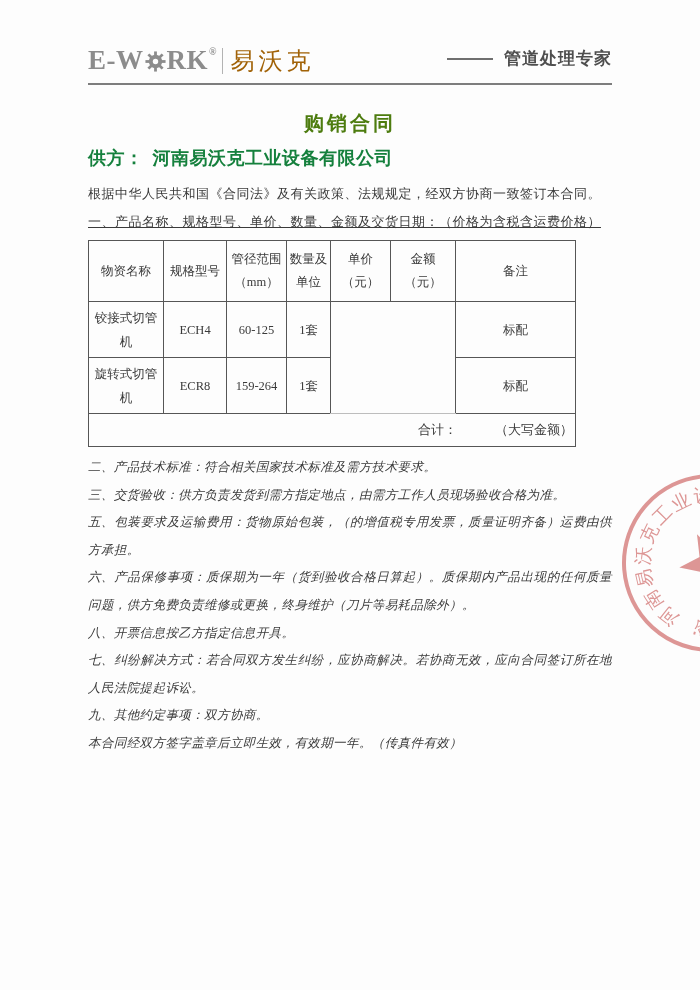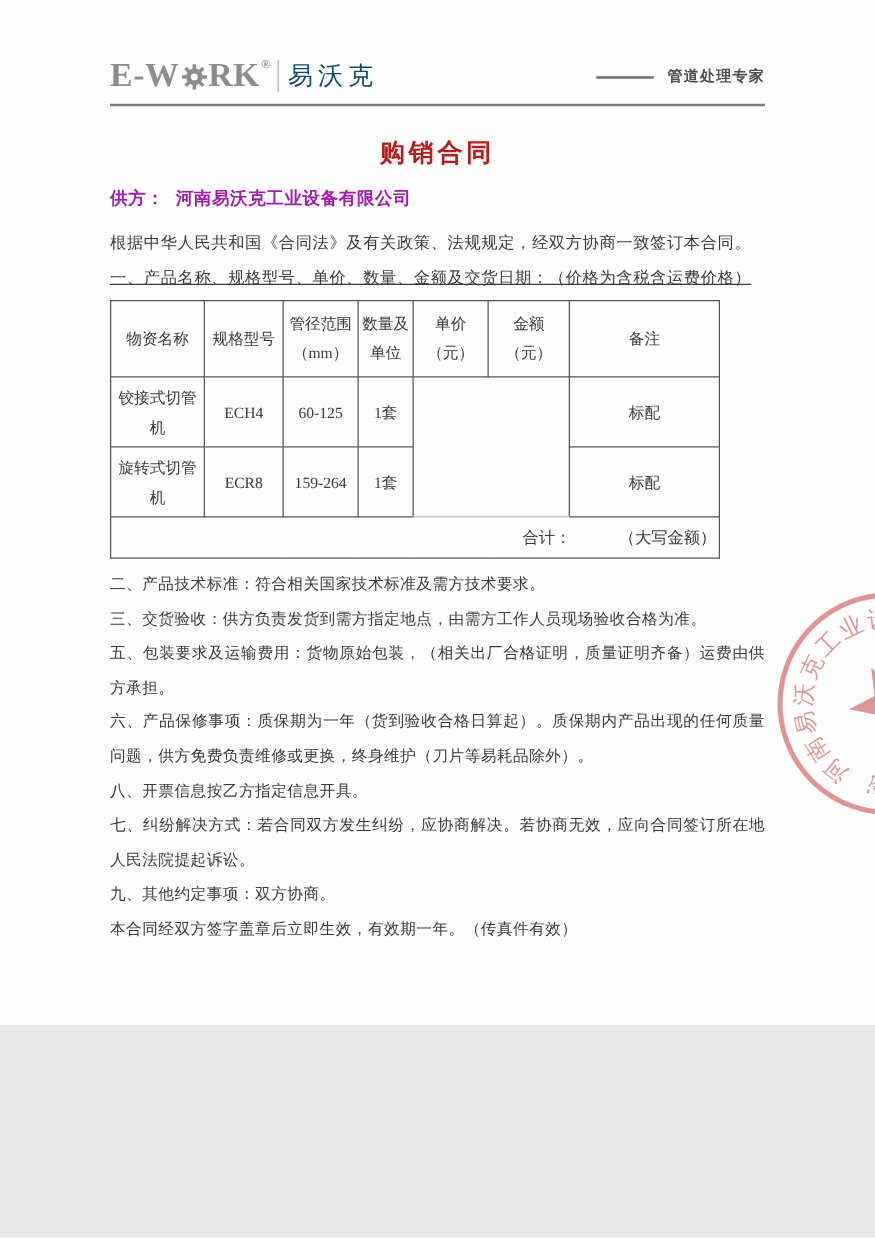--- a/index.html
+++ b/index.html
@@ -1,77 +1,77 @@
 <!DOCTYPE html>
 <html><head>
 <meta charset="utf-8">
 <style>
   html,body { margin:0; padding:0; background:#e8e8e8; }
   .page {
-    position:relative; width:700px; height:820px; margin:0 auto;
+    position:relative; width:700px; height:990px; margin:0 auto;
     background:#fdfdfd; overflow:hidden;
     font-family:"Liberation Serif","DejaVu Serif",serif;
     color:#3a3a3a;
   }
   .content { position:absolute; left:88px; top:0; width:524px; }
 
   
   .brand-row { display:flex; justify-content:space-between; align-items:flex-end; padding-top:47px; }
   .brand { display:flex; align-items:center; color:#8c8c8c; }
   .brand .ework {
     font-family:"Liberation Serif","DejaVu Serif",serif;
     font-weight:bold; font-size:27px; letter-spacing:0.5px; line-height:1;
   }
   .brand .gear { width:21px; height:21px; margin:0 1px; position:relative; top:1px; }
   .brand .reg { font-size:10px; font-weight:bold; position:relative; top:-9px; margin-left:1px; }
   .brand .bar { display:inline-block; width:1px; height:26px; background:#b3b3b3; margin:0 7px 0 6px; }
   .brand .cn {
     font-family:"Liberation Sans","DejaVu Sans",sans-serif;
-    font-size:20px; color:#0c4a6e; letter-spacing:4px; line-height:1;
+    font-size:24px; color:#a16207; letter-spacing:4px; line-height:1;
   }
   .tagline { display:flex; align-items:center; padding-bottom:4px; }
   .tagline .dash { display:inline-block; width:46px; height:2px; background:#6f6f6f; margin-right:11px; }
   .tagline .tagtext {
     font-family:"Liberation Sans","DejaVu Sans",sans-serif;
-    font-weight:bold; font-size:12px; color:#4e4e4e; letter-spacing:1px;
+    font-weight:bold; font-size:17px; color:#4e4e4e; letter-spacing:1px;
   }
   .header-rule { height:0; border-bottom:2px solid #7d7d7d; margin-top:9px; }
 
   
   .doc-title {
     margin:25px 0 0; text-align:center;
     font-family:"Liberation Sans","DejaVu Sans",sans-serif;
-    font-weight:bold; font-size:20px; color:#b91c1c; letter-spacing:3px; line-height:26px;
+    font-weight:bold; font-size:20px; color:#4d7c0f; letter-spacing:3px; line-height:26px;
   }
 
   
   .parties { margin-top:12px; font-family:"Liberation Sans","DejaVu Sans",sans-serif; }
   .party-row { display:grid; grid-template-columns:357px auto; margin-bottom:16px; }
-  .party-cell { font-size:14px; font-weight:600; color:#a21caf; line-height:20px; letter-spacing:0.5px; }
+  .party-cell { font-size:18px; font-weight:600; color:#15803d; line-height:20px; letter-spacing:0.5px; }
   .gap-wide { display:inline-block; width:9px; }
   .gap-small { display:inline-block; width:6px; }
 
   
   .preamble { margin:16px 0 0; font-size:13px; line-height:20px; letter-spacing:0.5px; }
   .section-one { margin:8px 0 0; font-size:13px; line-height:20px; letter-spacing:0.5px;text-decoration:underline; }
 
   
   table.products { border-collapse:collapse; margin-top:8px; width:487px; table-layout:fixed; }
   table.products th, table.products td {
     border:1px solid #565656; text-align:center; vertical-align:middle;
     font-size:12.5px; font-weight:normal; color:#3a3a3a; padding:1px 2px;
   }
   table.products th { height:58px; white-space:pre-line; line-height:23px; }
   table.products td.datacell { height:53px; line-height:24px;font-family:Liberation Serif, serif; }
   table.products td.blankcell { border-bottom-color:#bdbdbd; }
   table.products tr.total-row td { height:30px; text-align:right; padding-left:10px; font-size:13px; }
   .total-gap { display:inline-block; width:38px; }
 
   
-  .terms { margin-top:7px; }
+  .terms { margin-top:7px;font-style:italic; }
   .terms p { margin:0; font-size:12.5px; line-height:27.6px; text-align:justify; letter-spacing:0.4px; }
   .closing { margin:0; font-size:12.5px; line-height:27.6px; letter-spacing:0.4px; }
 
   
   .stamp { position:absolute; left:601px; top:453px; width:220px; height:225px; opacity:0.82; }
   .stamp text { fill:#d6807f; }
 </style>
 </head>
 <body>
 
@@ -167,21 +167,21 @@
           <td colspan="7">
             <span>合计：</span><span class="total-gap"></span><span>（大写金额）</span>
           </td>
         </tr>
       </tbody>
     </table>
 
     <div class="terms">
       <p>二、产品技术标准：符合相关国家技术标准及需方技术要求。</p>
       <p>三、交货验收：供方负责发货到需方指定地点，由需方工作人员现场验收合格为准。</p>
-      <p>五、包装要求及运输费用：货物原始包装，（相关出厂合格证明，质量证明齐备）运费由供方承担。</p>
+      <p>五、包装要求及运输费用：货物原始包装，（的增值税专用发票，质量证明齐备）运费由供方承担。</p>
       <p>六、产品保修事项：质保期为一年（货到验收合格日算起）。质保期内产品出现的任何质量问题，供方免费负责维修或更换，终身维护（刀片等易耗品除外）。</p>
       <p>八、开票信息按乙方指定信息开具。</p>
       <p>七、纠纷解决方式：若合同双方发生纠纷，应协商解决。若协商无效，应向合同签订所在地人民法院提起诉讼。</p>
       <p>九、其他约定事项：双方协商。</p>
       <p class="closing">本合同经双方签字盖章后立即生效，有效期一年。（传真件有效）</p>
     </div>
   </div>
 
   <svg class="stamp" viewBox="0 0 220 225" aria-hidden="true">
     <g transform="rotate(-26 110 110)">

